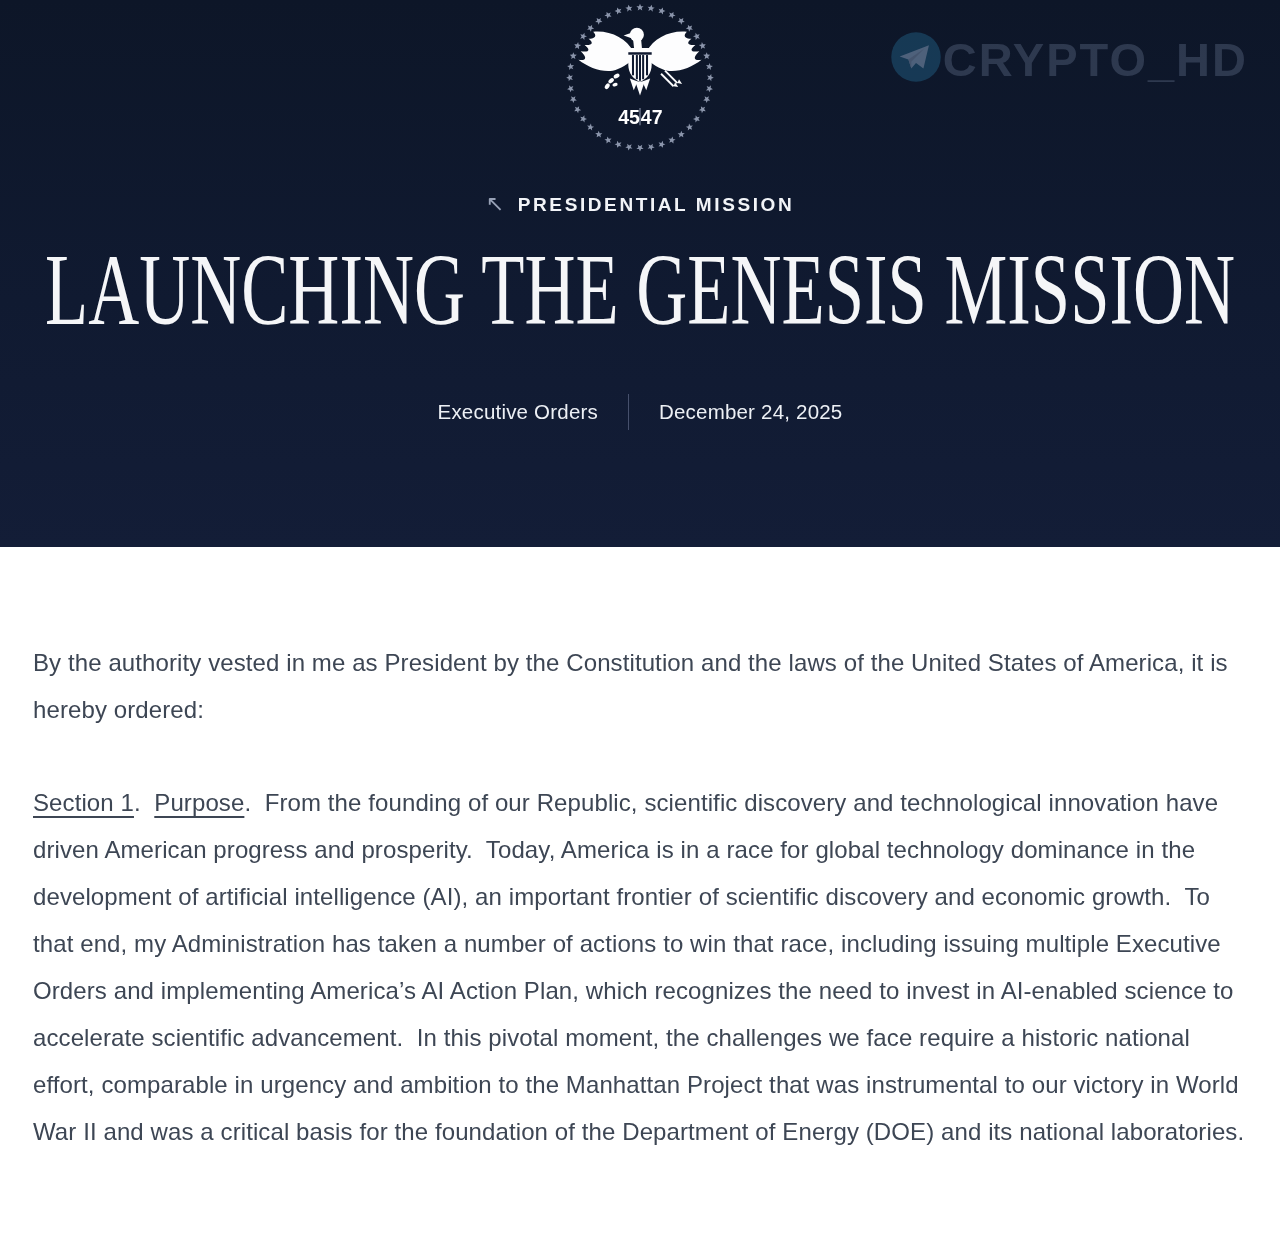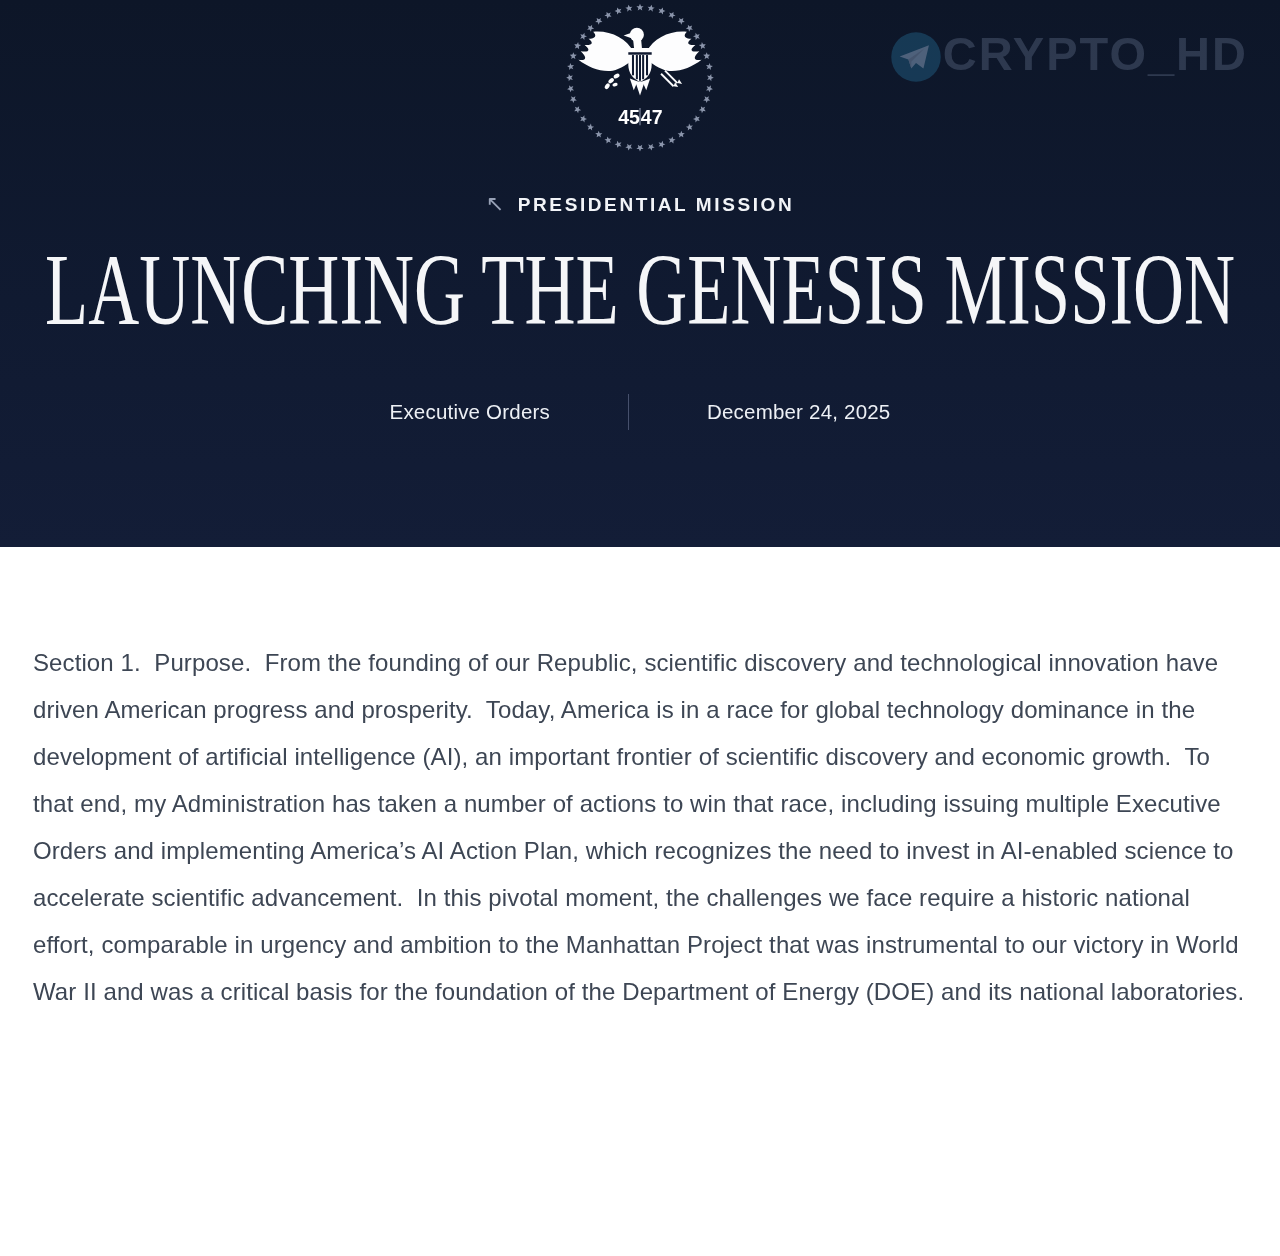--- a/index.html
+++ b/index.html
@@ -52,37 +52,36 @@
   }
 
   .meta {
     margin-top: 50px;
     display: flex;
     align-items: center;
     justify-content: center;
     color: #edf0f5;
     font-size: 20.5px;
     letter-spacing: 0.2px;
-    gap: 48px;
   }
   .meta-divider {
     width: 1px;
     height: 36px;
     background: #46506c;
     margin: 0 30px;
   }
   .meta a { color: #edf0f5; text-decoration: none; cursor: pointer; }
 
   
   .watermark {
     position: absolute;
     top: 30px;
     right: 32px;
     display: flex;
-    align-items: flex-start;
+    align-items: center;
     pointer-events: none;
   }
   .watermark-label {
     font-size: 47px;
     font-weight: bold;
     letter-spacing: 2px;
     color: rgba(138, 155, 185, 0.26);
     line-height: 1;
   }
 
@@ -93,20 +92,21 @@
     font-size: 24px;
     line-height: 47px;
     letter-spacing: 0.1px;
   }
   .article p {
     margin: 0;
     white-space: pre-wrap;
   }
   .article p + p { margin-top: 46px; }
   .u {
+    text-decoration: underline;
     text-underline-offset: 5px;
     text-decoration-thickness: 1.5px;
   }
 </style>
 </head>
 <body>
 
 <div class="page">
 
   <header class="hero">
@@ -221,16 +221,17 @@
 
     <div class="meta">
       <a>Executive Orders</a>
       <span class="meta-divider"></span>
       <span>December 24, 2025</span>
     </div>
 
   </header>
 
   <main class="article">
+    <p><span>By the authority vested in me as President by the Constitution and the laws of the United States of America, it is hereby ordered:</span></p>
     <p><span class="u">Section 1</span><span>.  </span><span class="u">Purpose</span><span>.  </span><span>From the founding of our Republic, scientific discovery and technological innovation have driven American progress and prosperity.  Today, America is in a race for global technology dominance in the development of artificial intelligence (AI), an important frontier of scientific discovery and economic growth.  To that end, my Administration has taken a number of actions to win that race, including issuing multiple Executive Orders and implementing America’s AI Action Plan, which recognizes the need to invest in AI-enabled science to accelerate scientific advancement.  In this pivotal moment, the challenges we face require a historic national effort, comparable in urgency and ambition to the Manhattan Project that was instrumental to our victory in World War II and was a critical basis for the foundation of the Department of Energy (DOE) and its national laboratories.</span></p>
   </main>
 
 </div>
 
 </body></html>

